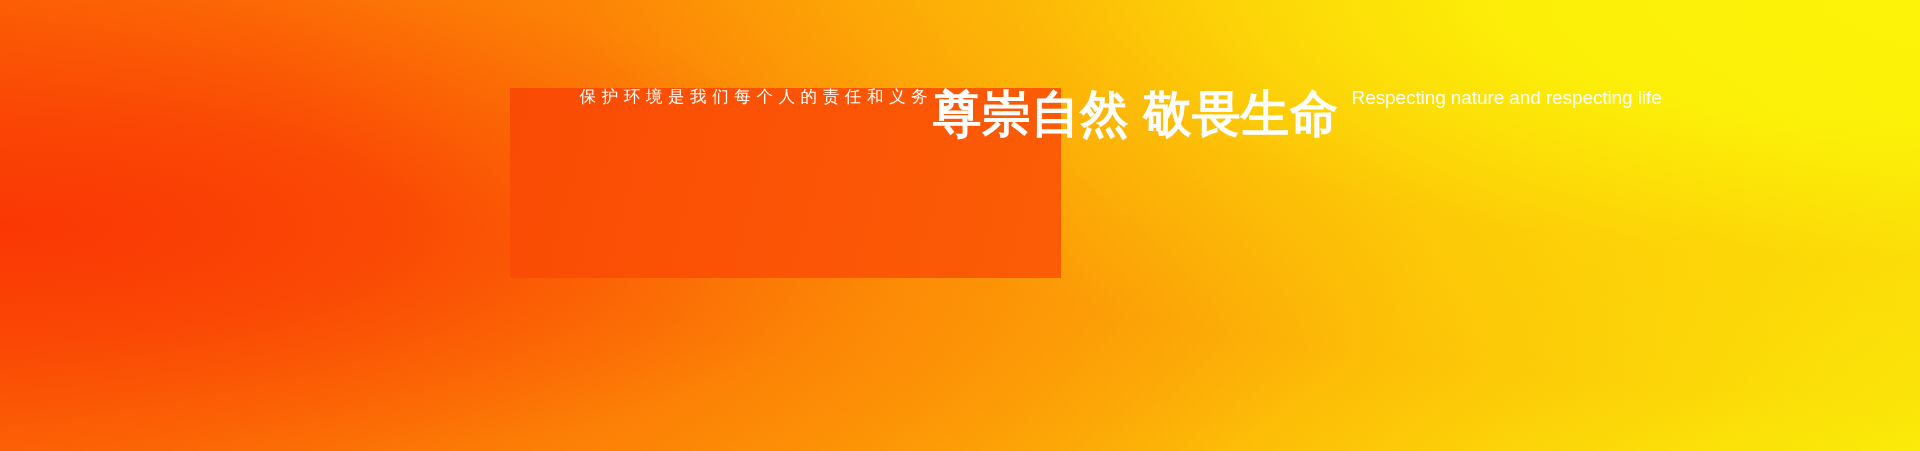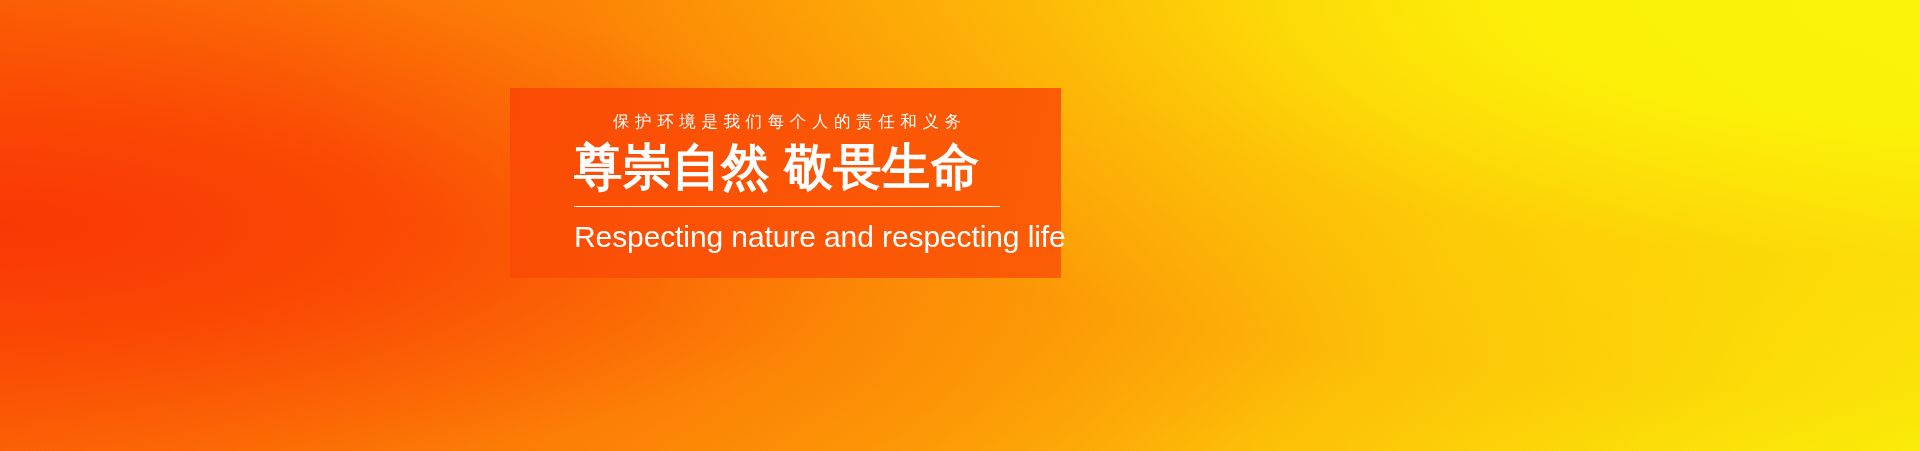--- a/index.html
+++ b/index.html
@@ -48,22 +48,22 @@
     background:linear-gradient(105deg, #FA4B04 0%, #FB5305 45%, #FB5D05 100%);
   }
 
   #panel-inner {
     position:absolute;
     left:64px;
     top:0;
     width:426px;
     height:100%;
     display:flex;
-    flex-direction:column;
-    justify-content:center;
+    flex-direction:row;
+    justify-content:space-between;
     align-items:stretch;
   }
 
   
   .kicker {
     color:#FFFFFF;
     font-size:16.5px;
     line-height:1;
     letter-spacing:5.6px;
     text-indent:5.6px;
@@ -90,21 +90,21 @@
   .rule {
     height:1px;
     width:100%;
     background:#FFFFFF;
     opacity:0.95;
     margin-bottom:13px;
   }
 
   .tagline {
     color:#FFFFFF;
-    font-size:30px;
+    font-size:19px;
     line-height:1.1;
     font-weight:400;
     letter-spacing:-0.1px;
     white-space:nowrap;
     text-align:left;
   }
 </style>
 </head>
 <body>
 

